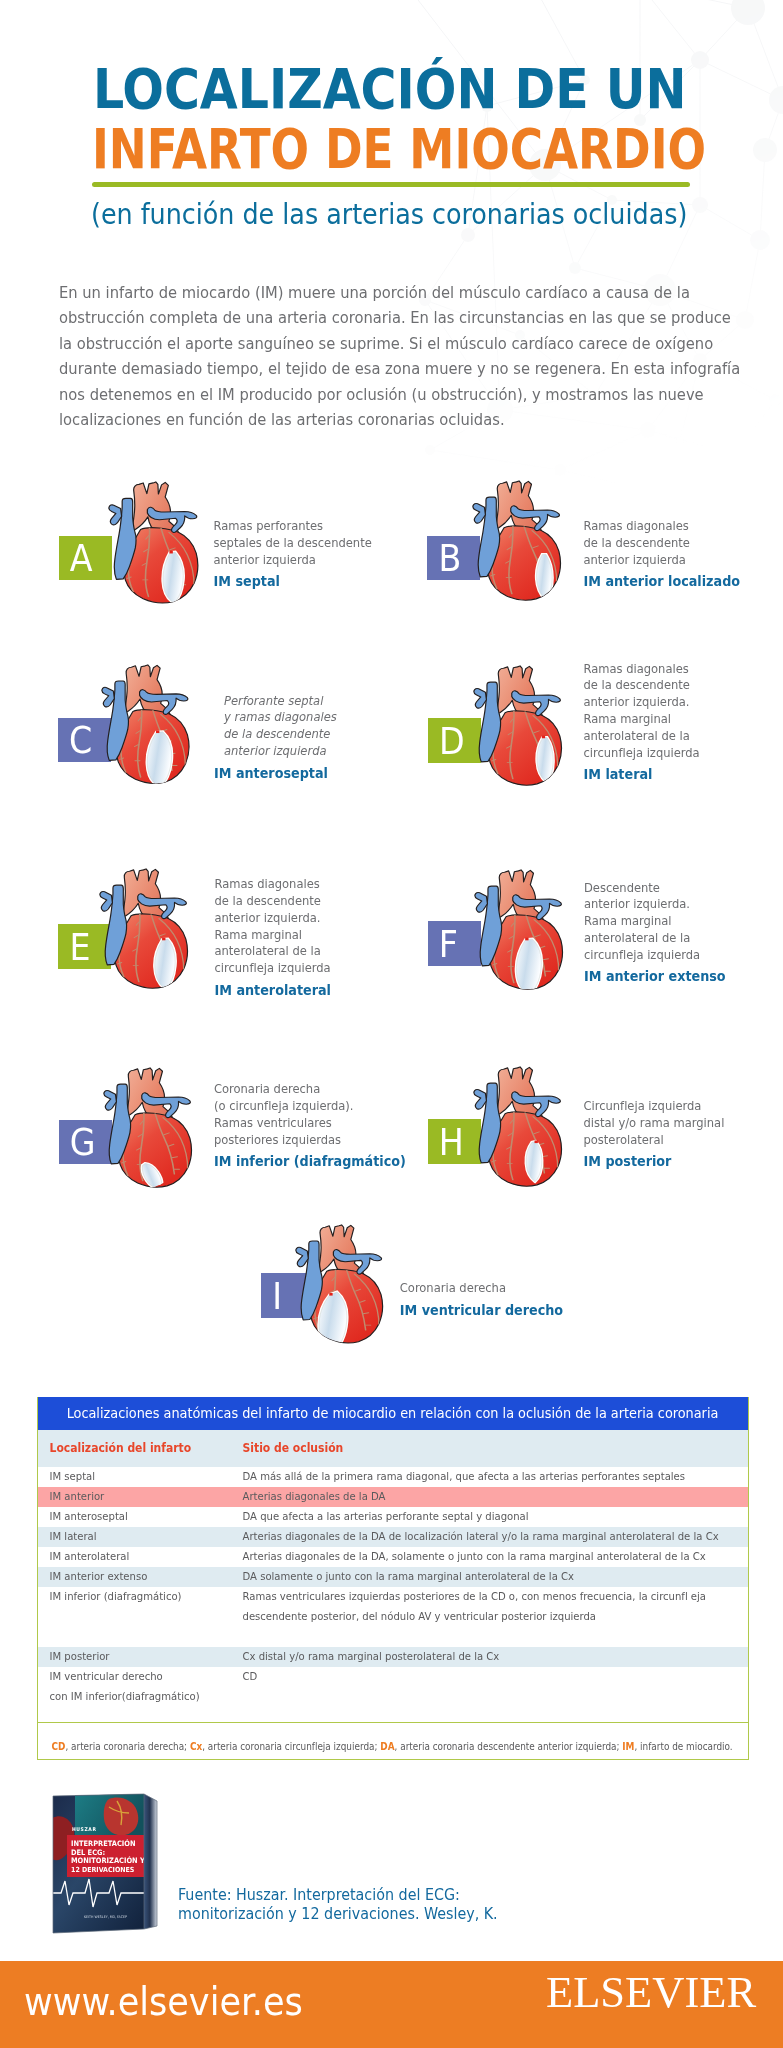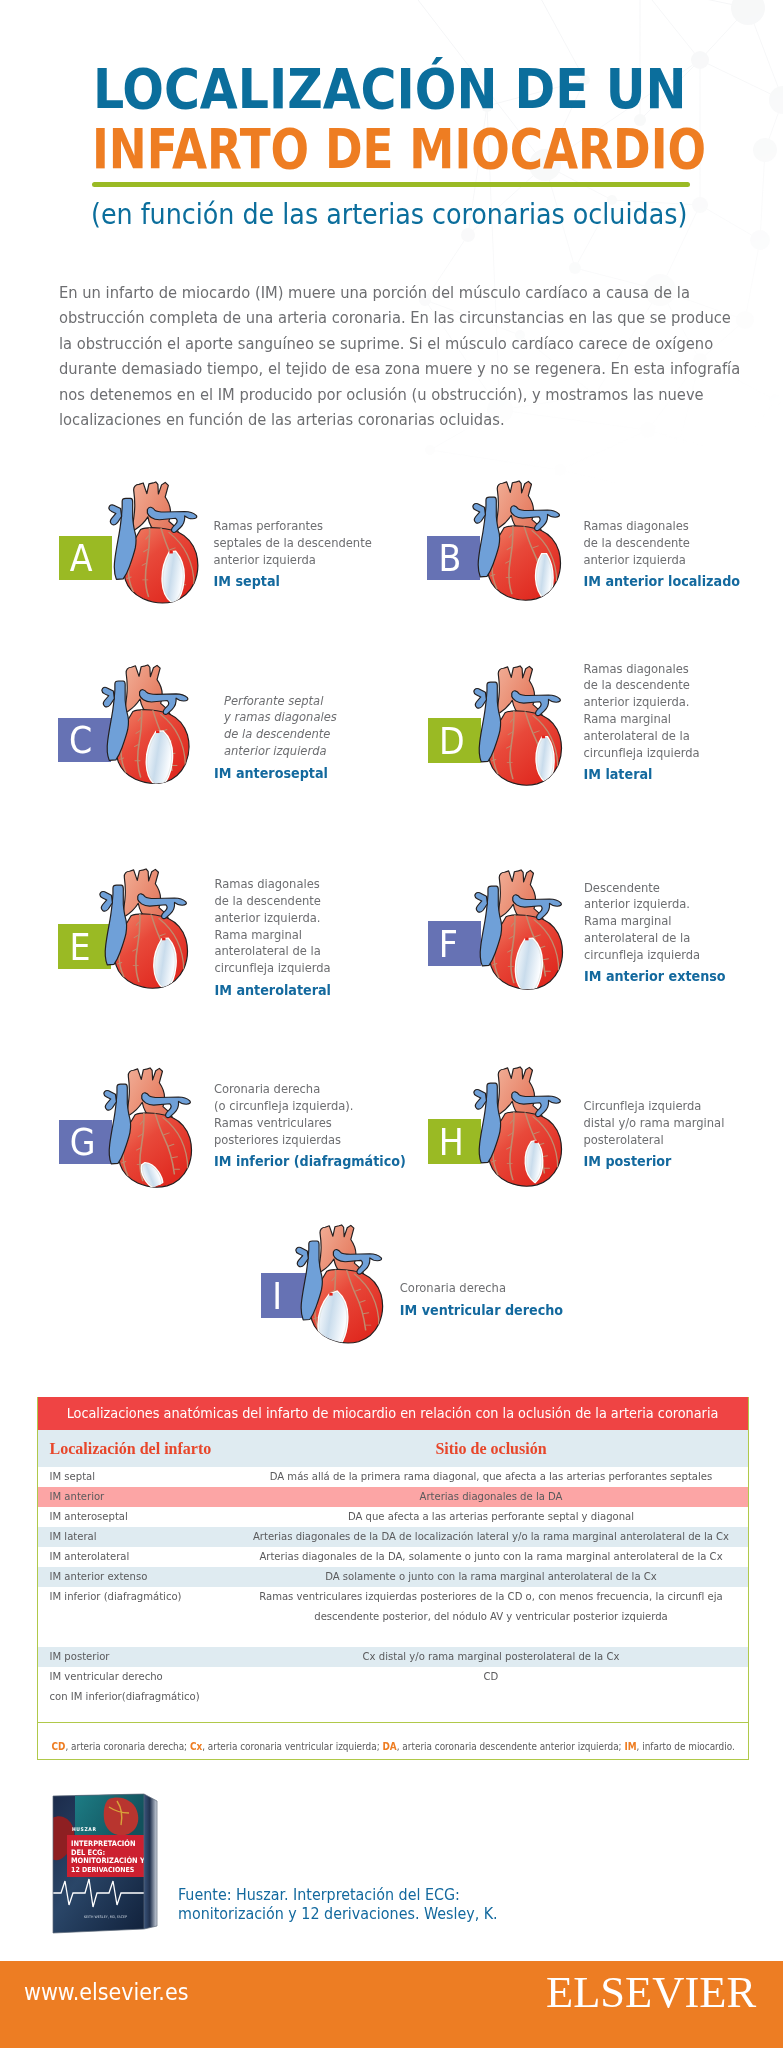--- a/index.html
+++ b/index.html
@@ -28,35 +28,35 @@
      font-family:"DejaVu Sans Condensed","DejaVu Sans",sans-serif;}
   .imname{position:absolute;color:#13699e;font-size:14.2px;font-weight:bold;white-space:nowrap;
      font-family:"DejaVu Sans Condensed","DejaVu Sans",sans-serif;}
   .heartwrap{position:absolute;}
   .heart{display:block;}
 
   
   .tbl{position:absolute;left:36.5px;top:1397px;width:712px;z-index:2;
        border-left:1.3px solid #b0c94a;border-right:1.3px solid #b0c94a;border-bottom:1.3px solid #b0c94a;box-sizing:border-box;
        font-family:"DejaVu Sans Condensed","DejaVu Sans",sans-serif;}
-  .tcap{background:#ef4444;color:#fff;font-size:14.3px;line-height:32.6px;height:32.6px;text-align:center;white-space:nowrap;}
+  .tcap{background:#1d4ed8;color:#fff;font-size:14.3px;line-height:32.6px;height:32.6px;text-align:center;white-space:nowrap;}
   .trow{display:flex;font-size:11.2px;color:#5a5a5c;line-height:19.7px;}
   .trow .c1{width:205px;flex:none;padding-left:12px;box-sizing:border-box;}
-  .trow .c2{flex:1;padding-right:8px;box-sizing:border-box;text-align:center;}
+  .trow .c2{flex:1;padding-right:8px;box-sizing:border-box;}
   .trow .c1 div,.trow .c2 div{white-space:nowrap;}
-  .thead{font-weight:bold;color:#e8462a;font-size:16px;line-height:37px;height:37px;background:#dfebf1;font-family:Liberation Serif, serif;}
+  .thead{font-weight:bold;color:#e8462a;font-size:12px;line-height:37px;height:37px;background:#dfebf1;}
   .tfoot{font-size:9.9px;color:#5a5a5c;padding:16px 0 5px 14px;border-top:1.3px solid #b0c94a;white-space:nowrap;line-height:15px;}
   .tfoot .em{color:#ee7d22;font-weight:bold;}
 
   
   .srcbox{position:absolute;z-index:2;}
   .srcbox svg text{font-family:"DejaVu Sans Condensed","DejaVu Sans",sans-serif;}
   .srctext{position:absolute;left:178px;top:1886px;color:#13699e;font-size:15.9px;line-height:18.5px;z-index:2;white-space:nowrap;font-family:"DejaVu Sans Condensed","DejaVu Sans",sans-serif;}
   .footer{position:absolute;left:0;top:1961px;width:783px;height:87px;background:#ed7d23;z-index:3;}
-  .furl{position:absolute;left:24px;top:18px;color:#fff;font-size:23px;font-family:"DejaVu Sans Condensed","DejaVu Sans",sans-serif;white-space:nowrap;}
+  .furl{position:absolute;left:24px;top:18px;color:#fff;font-size:39px;font-family:"DejaVu Sans Condensed","DejaVu Sans",sans-serif;white-space:nowrap;}
   .fbrand{position:absolute;left:546px;top:8px;color:#fff;font-size:44.5px;line-height:46px;font-family:"Liberation Serif",serif;letter-spacing:0px;white-space:nowrap;z-index:4;}
 </style>
 </head>
 <body>
 
 <svg width="0" height="0" style="position:absolute" aria-hidden="true">
  <defs>
   <linearGradient id="vg" x1="0.1" y1="0" x2="0.8" y2="0.85">
     <stop offset="0" stop-color="#ef7f64"></stop>
         <stop offset="0.42" stop-color="#e8493a"></stop>
@@ -625,21 +625,21 @@
         <div class="trow" style="background:#ffffff;height:55.4px">
           <div class="c1">
             <div>IM ventricular derecho</div>
             <div>con IM inferior(diafragmático)</div>
           </div>
           <div class="c2">
             <div>CD</div>
           </div>
         </div>
       </div>
-    <div class="tfoot" id="tfoot"><span class="em">CD</span><span class="">, arteria coronaria derecha; </span><span class="em">Cx</span><span class="">, arteria coronaria ventricular izquierda; </span><span class="em">DA</span><span class="">, arteria coronaria descendente anterior izquierda; </span><span class="em">IM</span><span class="">, infarto de miocardio.</span></div>
+    <div class="tfoot" id="tfoot"><span class="em">CD</span><span class="">, arteria coronaria derecha; </span><span class="em">Cx</span><span class="">, arteria coronaria circunfleja izquierda; </span><span class="em">DA</span><span class="">, arteria coronaria descendente anterior izquierda; </span><span class="em">IM</span><span class="">, infarto de miocardio.</span></div>
   </div>
 
   <div class="srcbox" id="bookcover" style="left:51px;top:1793px;"><svg width="108" height="141" viewBox="0 0 108 141">
         <defs>
           <linearGradient id="bkbg" x1="0" y1="0" x2="1" y2="1">
             <stop offset="0" stop-color="#1b2a4a"></stop>
             <stop offset="0.45" stop-color="#2a4668"></stop>
             <stop offset="1" stop-color="#10203a"></stop>
           </linearGradient>
           <linearGradient id="bkteal" x1="0" y1="0" x2="1" y2="0.4">

